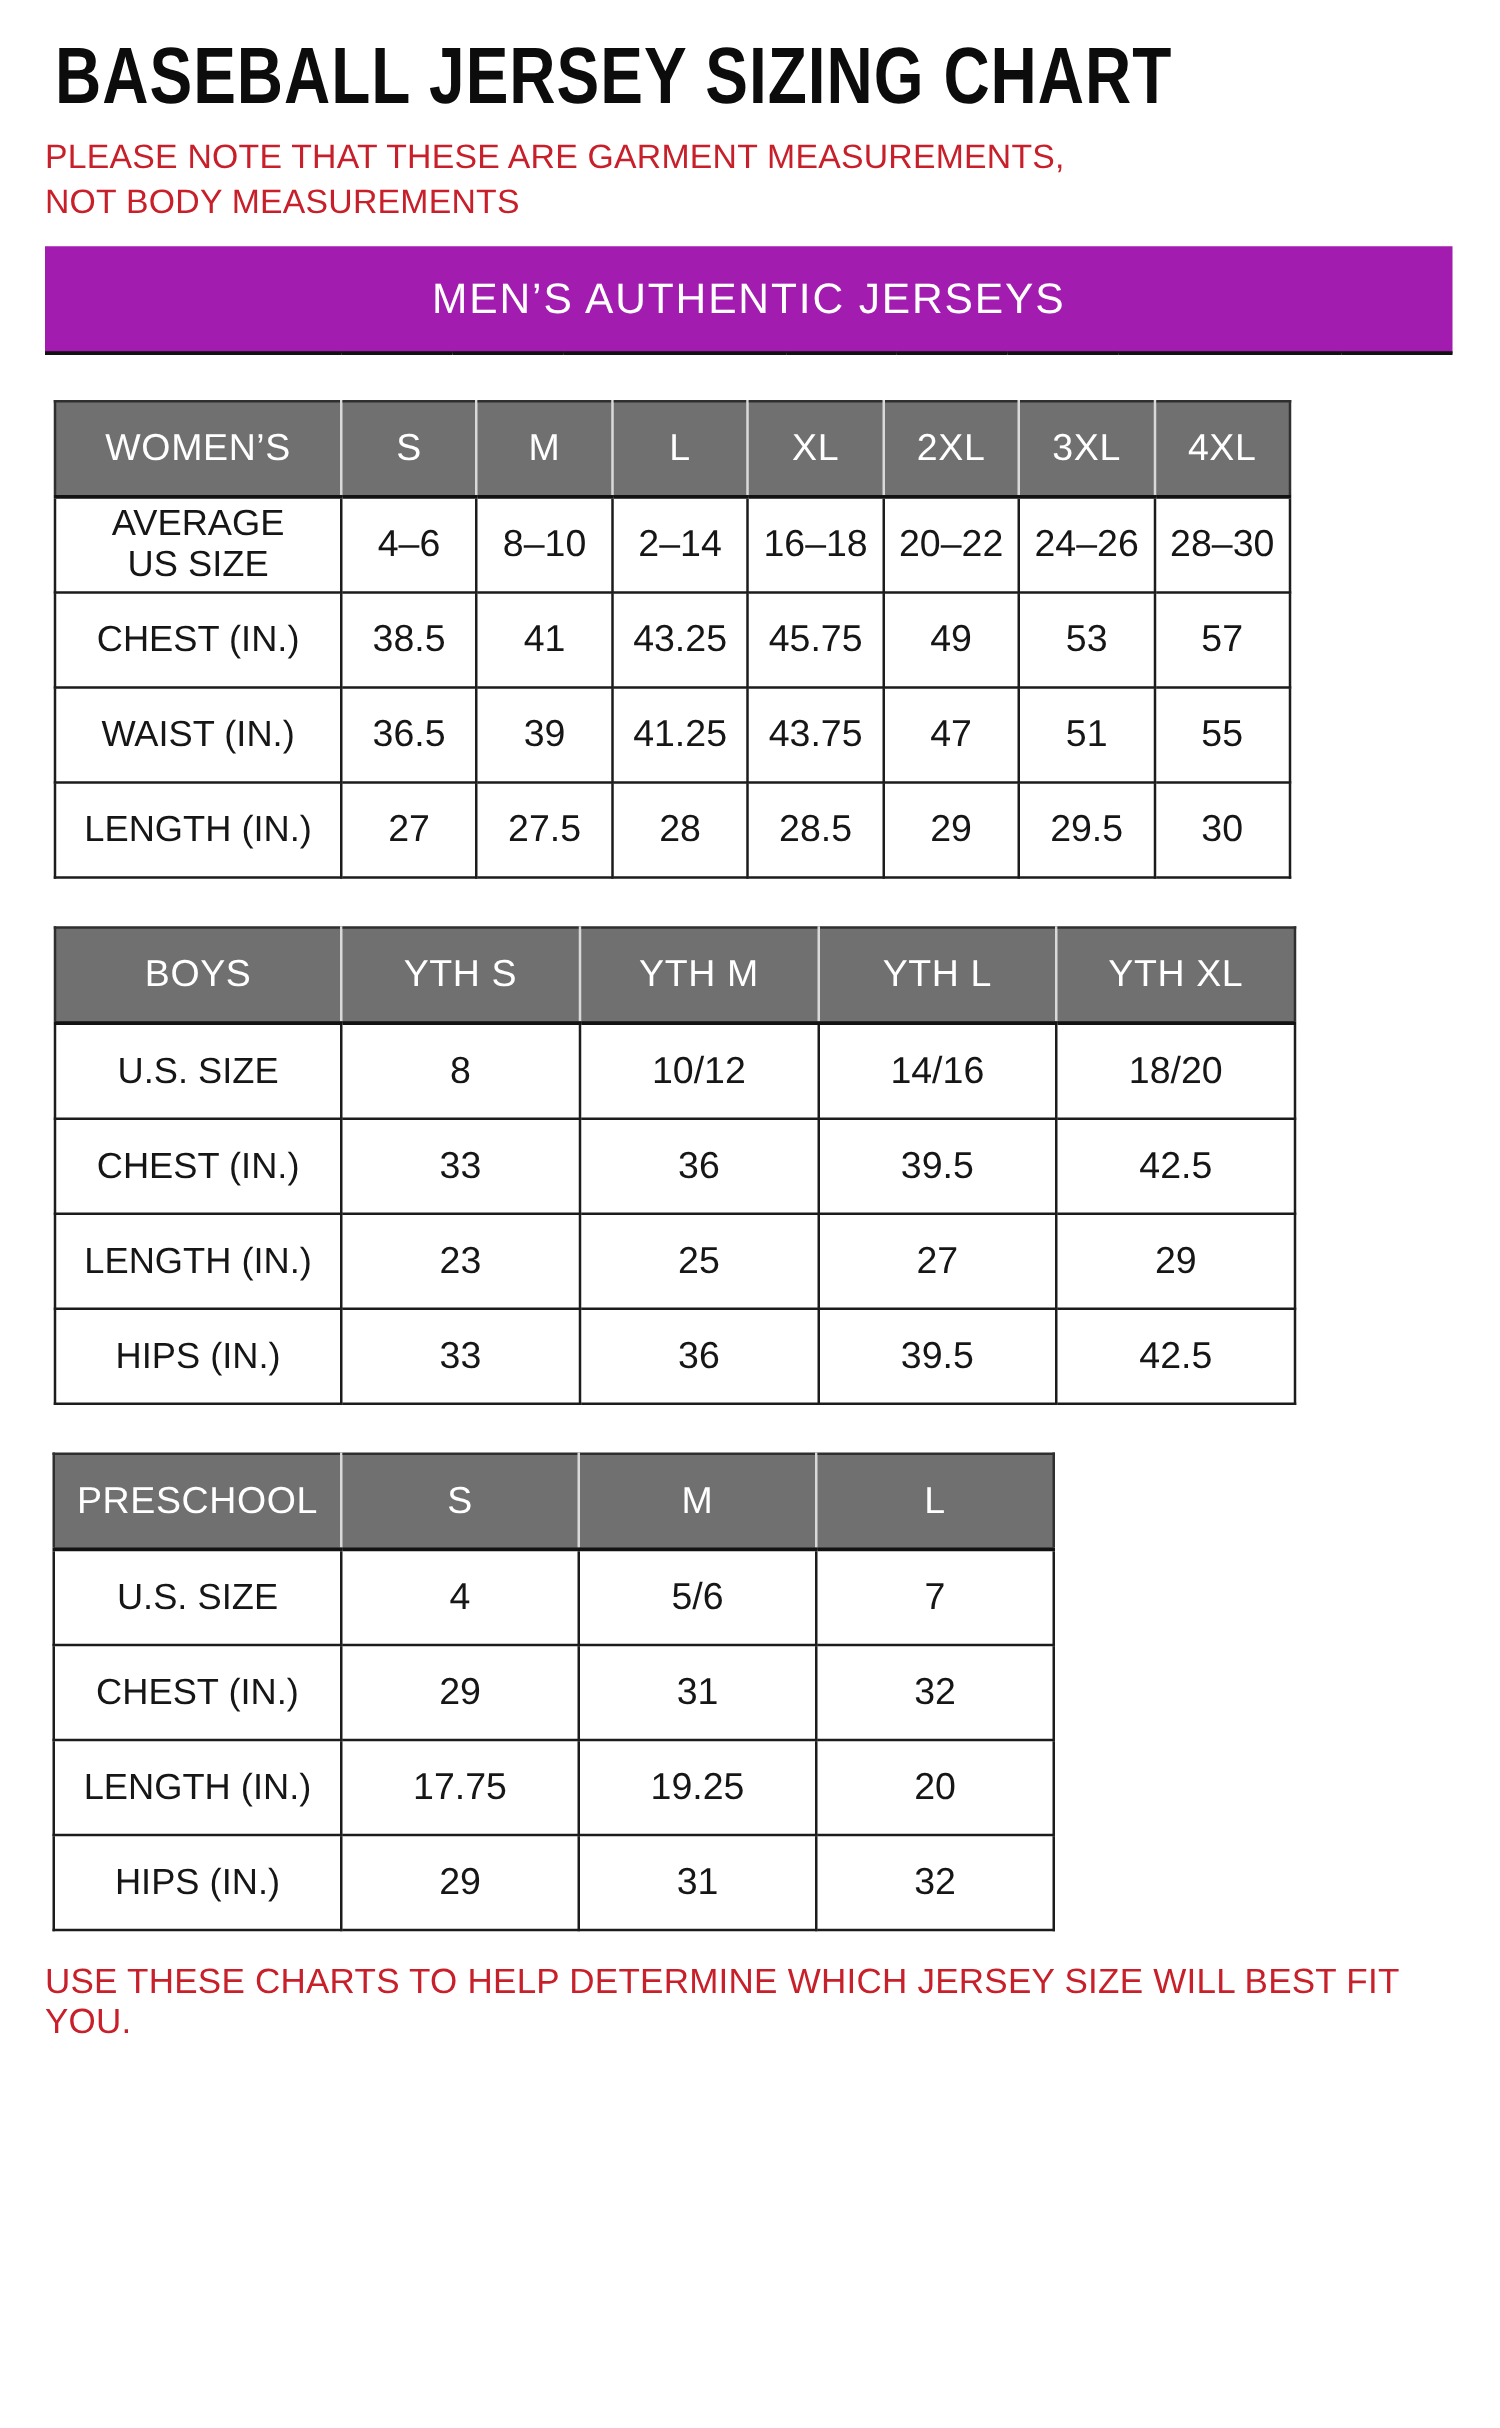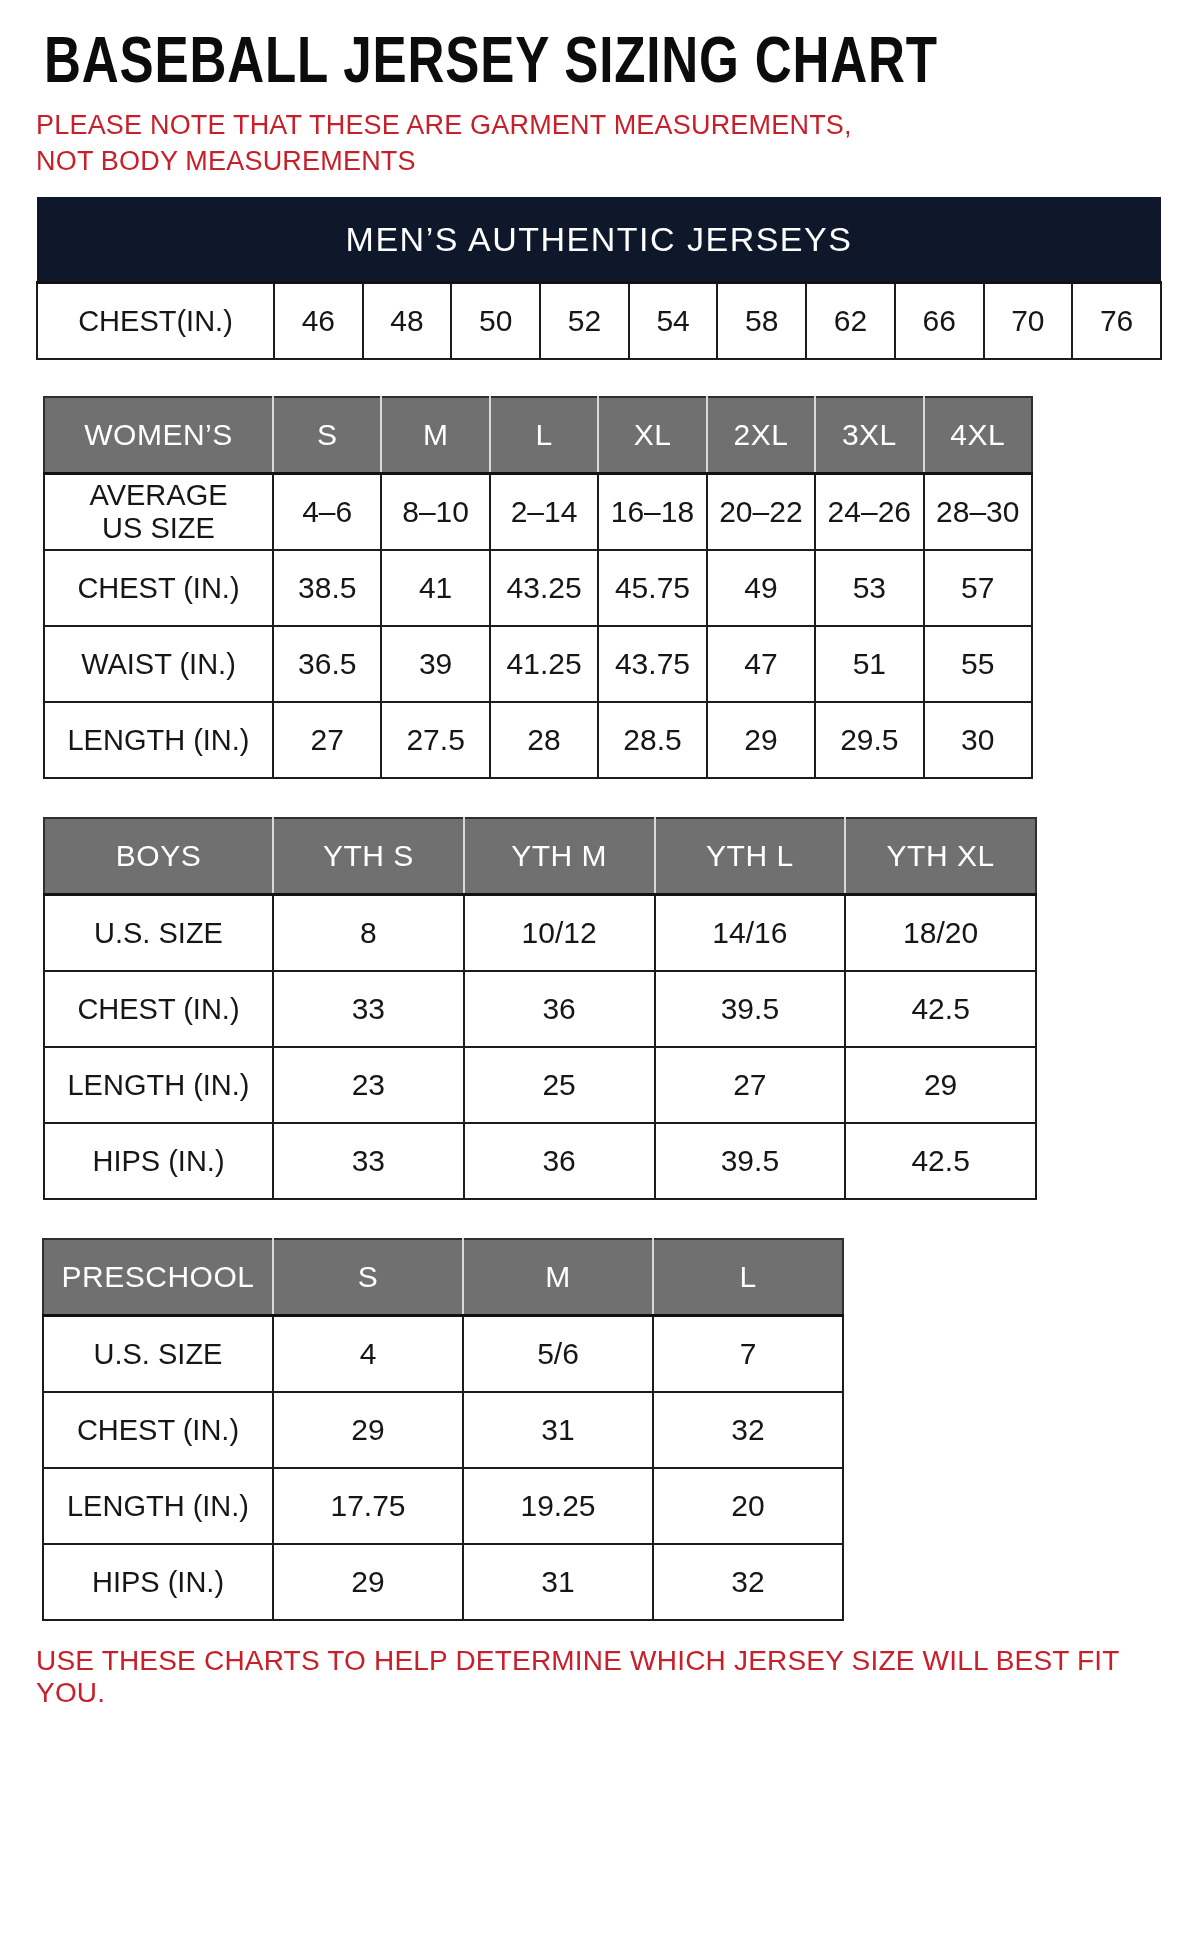--- a/index.html
+++ b/index.html
@@ -56,21 +56,21 @@
     height: 74px;
     font-size: 30px;
     padding: 0 4px;
     background: #fff;
     color: #161616;
   }
   td.lbl { font-size: 29px; white-space: pre-line; line-height: 1.15; }
   tr.plain-head td { font-size: 31px; }
 
   td.banner {
-    background: #0f172a;
+    background: #a21caf;
     color: #ffffff;
     border: none;
     border-bottom: 3px solid #121212;
     height: 84px;
     font-size: 34px;
     letter-spacing: 1.5px;
     margin-top: 44px;
   }
   tr.gray-head td {
     background: #707070;
@@ -97,33 +97,20 @@
 
   <table class="t-mens">
     <colgroup>
         <col class="lblcol">
         <col span="10">
       </colgroup>
   <tbody>
         <tr>
           <td colspan="11" class="banner">MEN’S AUTHENTIC JERSEYS</td>
         </tr>
-        <tr>
-          <td class="lbl">CHEST(IN.)</td>
-          <td>46</td>
-          <td>48</td>
-          <td>50</td>
-          <td>52</td>
-          <td>54</td>
-          <td>58</td>
-          <td>62</td>
-          <td>66</td>
-          <td>70</td>
-          <td>76</td>
-        </tr>
       </tbody>
     </table>
 
   <table class="t-womens">
     <colgroup>
         <col class="lblcol">
         <col span="7">
       </colgroup>
   <tbody>
         <tr class="gray-head">

